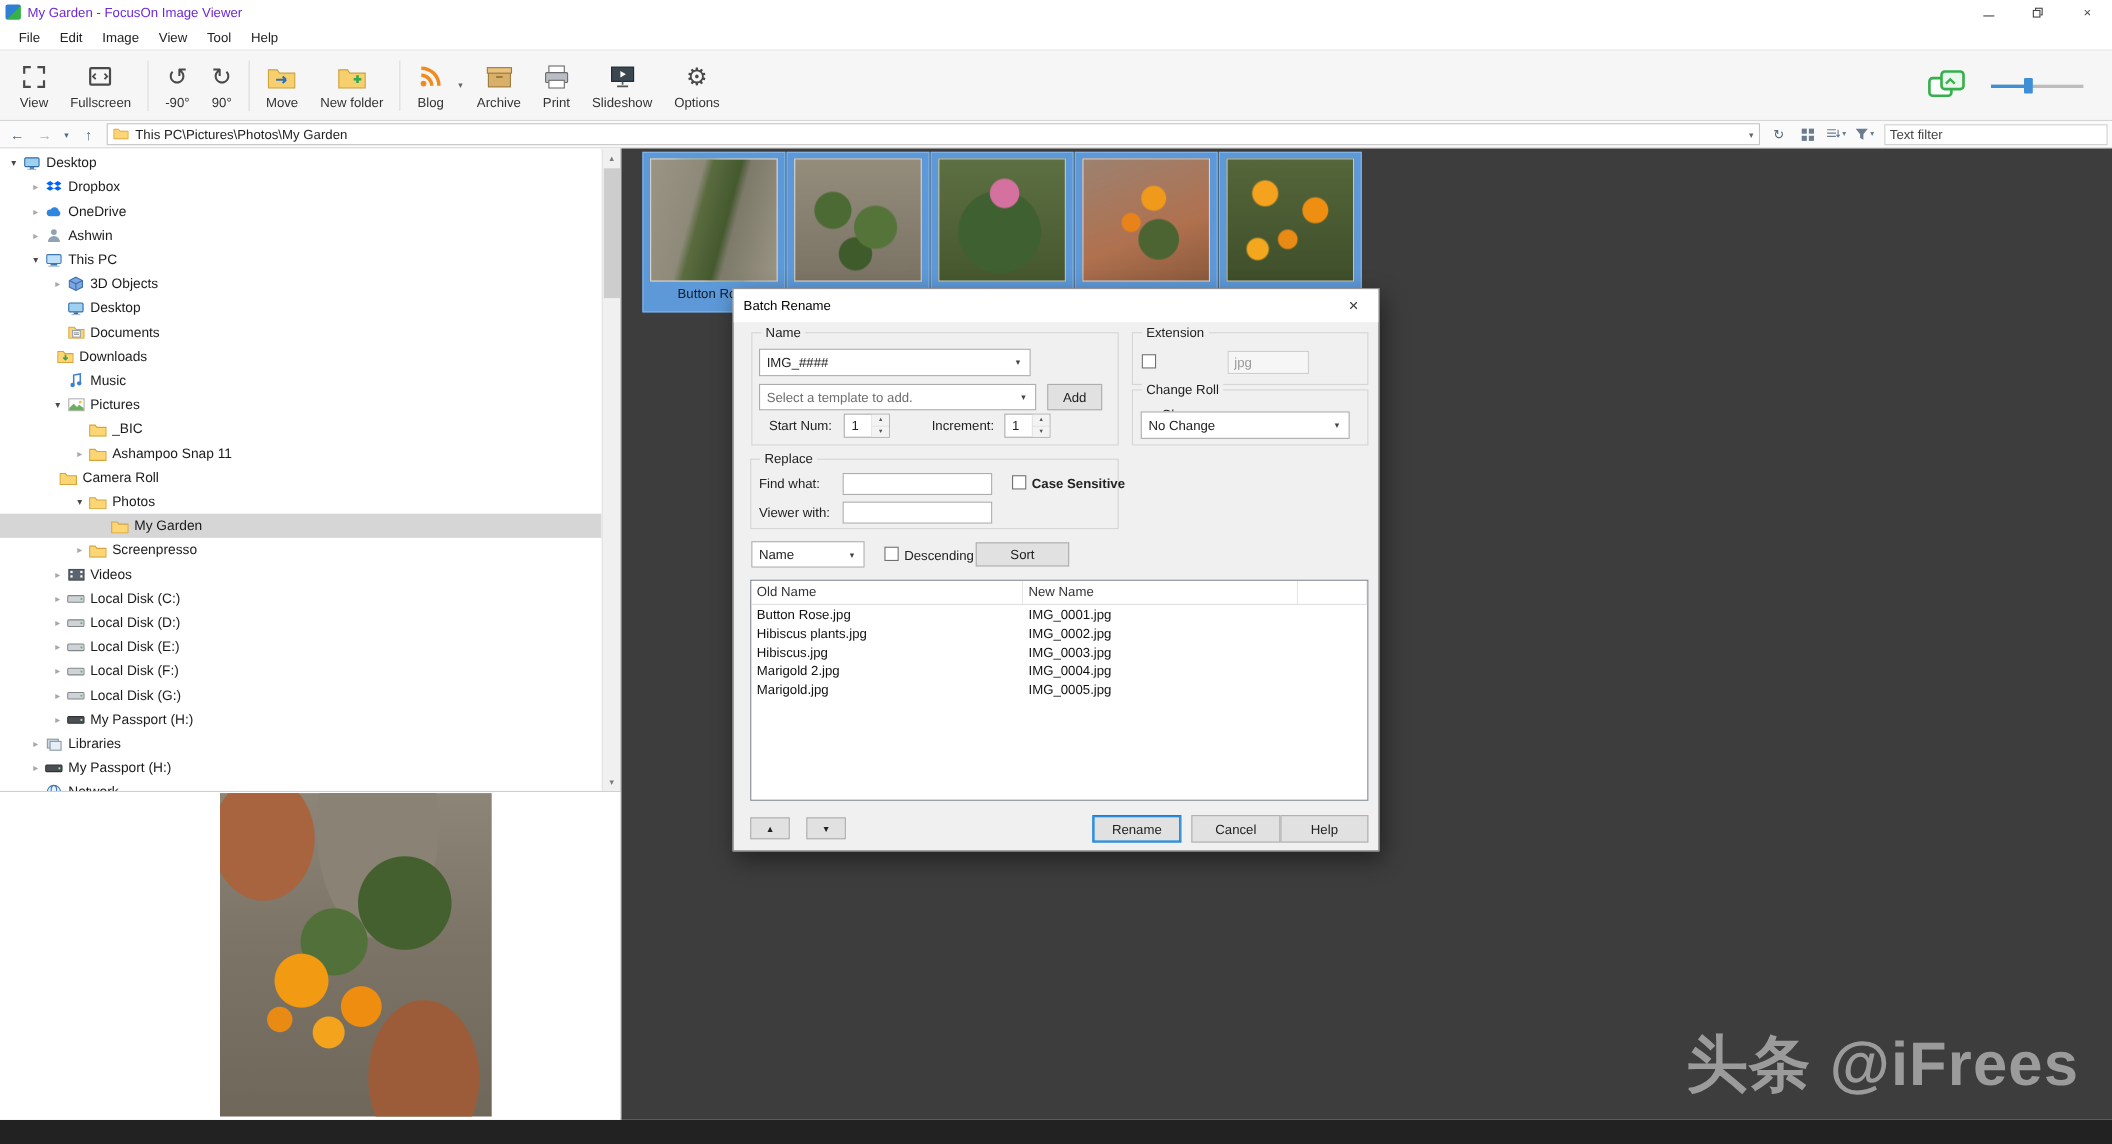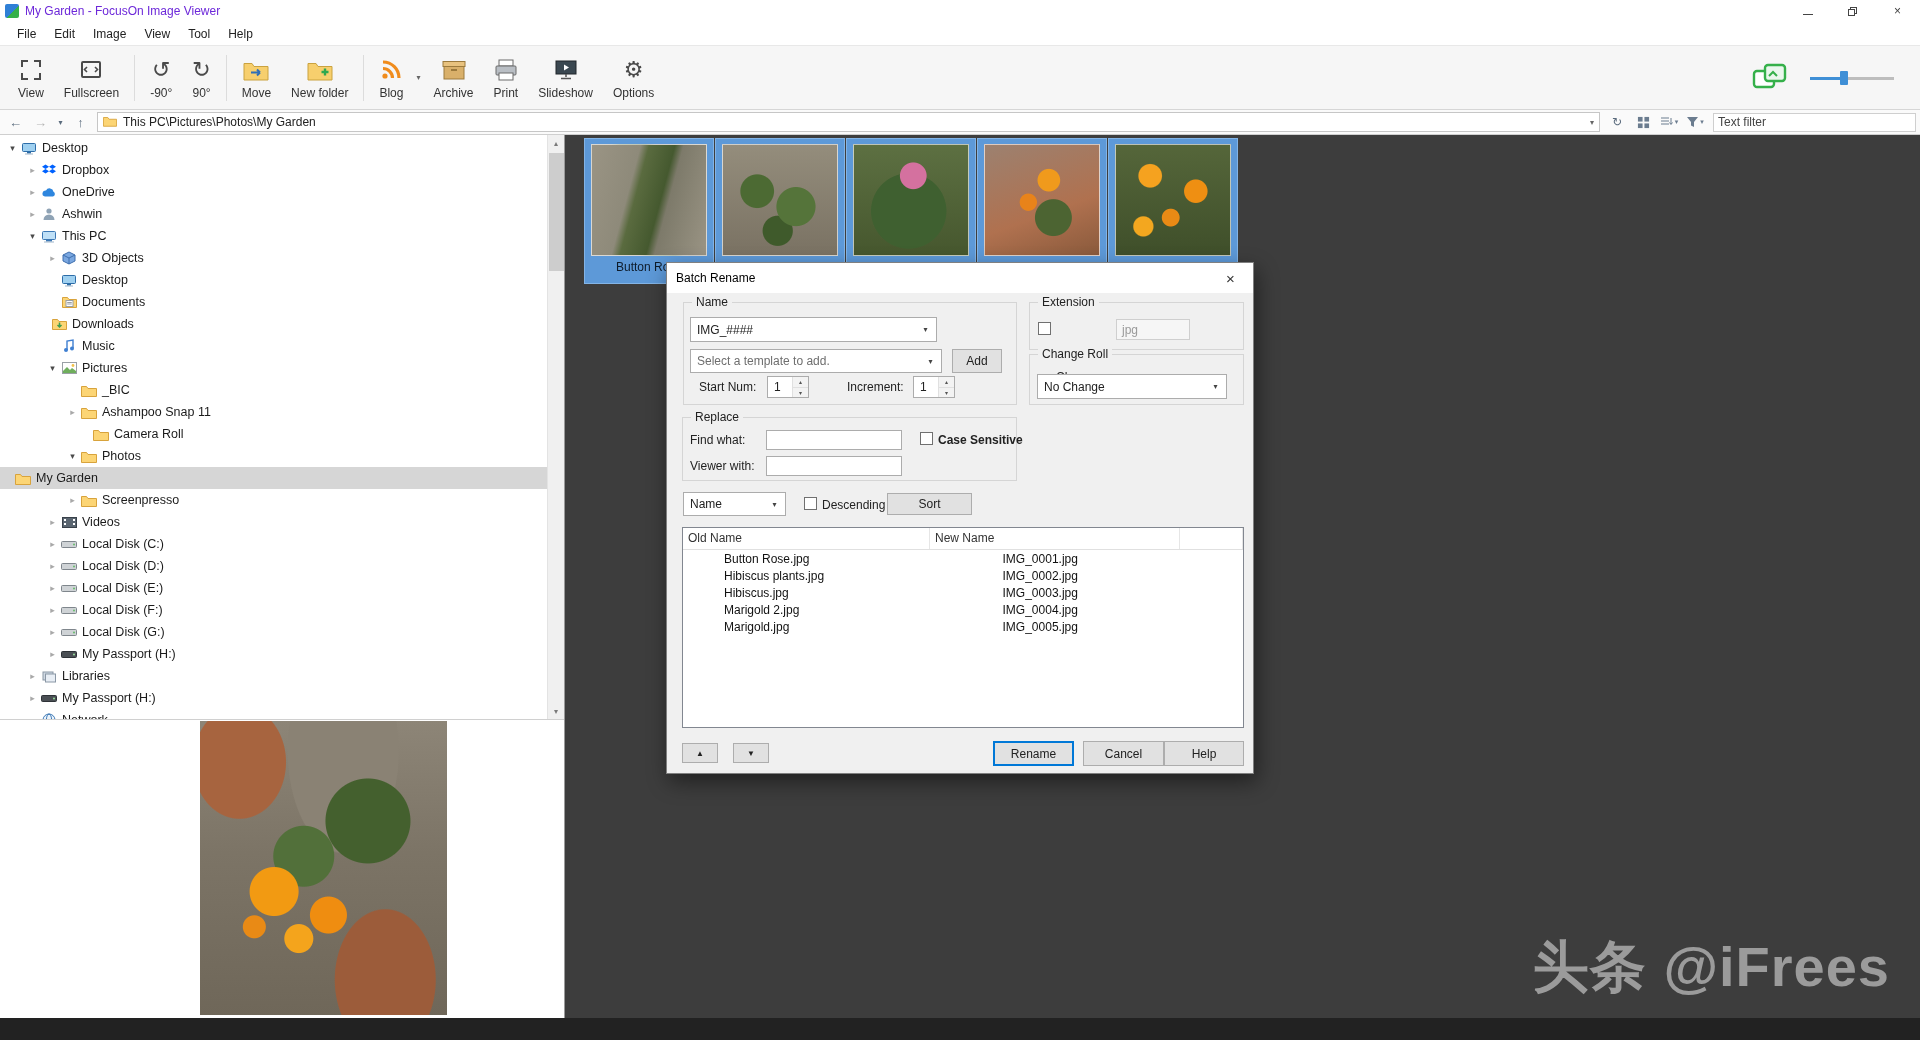--- a/index.html
+++ b/index.html
@@ -131,21 +131,21 @@
   .spin .arrows .sa:first-child { border-bottom:1px solid #e0e0e0; }
   .checkbox { position:absolute; width:13px; height:13px; background:#fff; border:1px solid #707070; }
   .txt-input { position:absolute; background:#fff; border:1px solid #acacac; font-family:inherit; font-size:12px; padding:0 4px; }
   .ext-box { position:absolute; background:#f6f6f6; border:1px solid #cfcfcf; color:#9a9a9a; display:flex; align-items:center; padding-left:5px; }
 
   #grid { position:absolute; left:15px; top:234px; width:562px; height:201px; background:#fff; border:1px solid #828790; overflow:hidden; }
   #grid-header { display:flex; height:22px; border-bottom:1px solid #e0e0e0; }
   .grid-hcell { padding:3px 0 0 5px; color:#333; border-right:1px solid #e6e6e6; }
   .grid-hfill { flex:1 1 auto; }
   .grid-row { display:flex; height:17px; align-items:center; }
-  .grid-cell { padding-left:5px; overflow:hidden; white-space:nowrap; color:#111;margin-left:36px; }
+  .grid-cell { padding-left:5px; overflow:hidden; white-space:nowrap; color:#111; }
 </style>
 </head>
 <body>
 
 <div id="app">
 
   <div id="titlebar">
     <div id="app-icon"></div>
     <span id="window-title">My Garden - FocusOn Image Viewer</span>
     <div id="caption-buttons">
@@ -447,39 +447,39 @@
             </div>
             <div class="tree-row" style="padding-left: 66px;">
               <span class="expander">▸</span>
               <span class="tree-icon">
                 <svg width="16" height="13" viewBox="0 0 16 13">
                   <path d="M0.5 2.5h5l1.5 2h8.5v8h-15z" fill="#fcd575" stroke="#d8a33c"></path>
                 </svg>
               </span>
               <span class="tree-label">Ashampoo Snap 11</span>
             </div>
-            <div class="tree-row" style="padding-left: 78px;">
+            <div class="tree-row" style="padding-left: 39px;">
               <span class="expander"></span>
               <span class="tree-icon">
                 <svg width="16" height="13" viewBox="0 0 16 13">
                   <path d="M0.5 2.5h5l1.5 2h8.5v8h-15z" fill="#fcd575" stroke="#d8a33c"></path>
                 </svg>
               </span>
               <span class="tree-label">Camera Roll</span>
             </div>
             <div class="tree-row" style="padding-left: 66px;">
               <span class="expander open">▾</span>
               <span class="tree-icon">
                 <svg width="16" height="13" viewBox="0 0 16 13">
                   <path d="M0.5 2.5h5l1.5 2h8.5v8h-15z" fill="#fcd575" stroke="#d8a33c"></path>
                 </svg>
               </span>
               <span class="tree-label">Photos</span>
             </div>
-            <div class="tree-row selected" style="">
+            <div class="tree-row selected" style="padding-left: 86px;">
               <span class="expander"></span>
               <span class="tree-icon">
                 <svg width="16" height="13" viewBox="0 0 16 13">
                   <path d="M0.5 2.5h5l1.5 2h8.5v8h-15z" fill="#fcd575" stroke="#d8a33c"></path>
                 </svg>
               </span>
               <span class="tree-label">My Garden</span>
             </div>
             <div class="tree-row" style="padding-left: 66px;">
               <span class="expander">▸</span>

